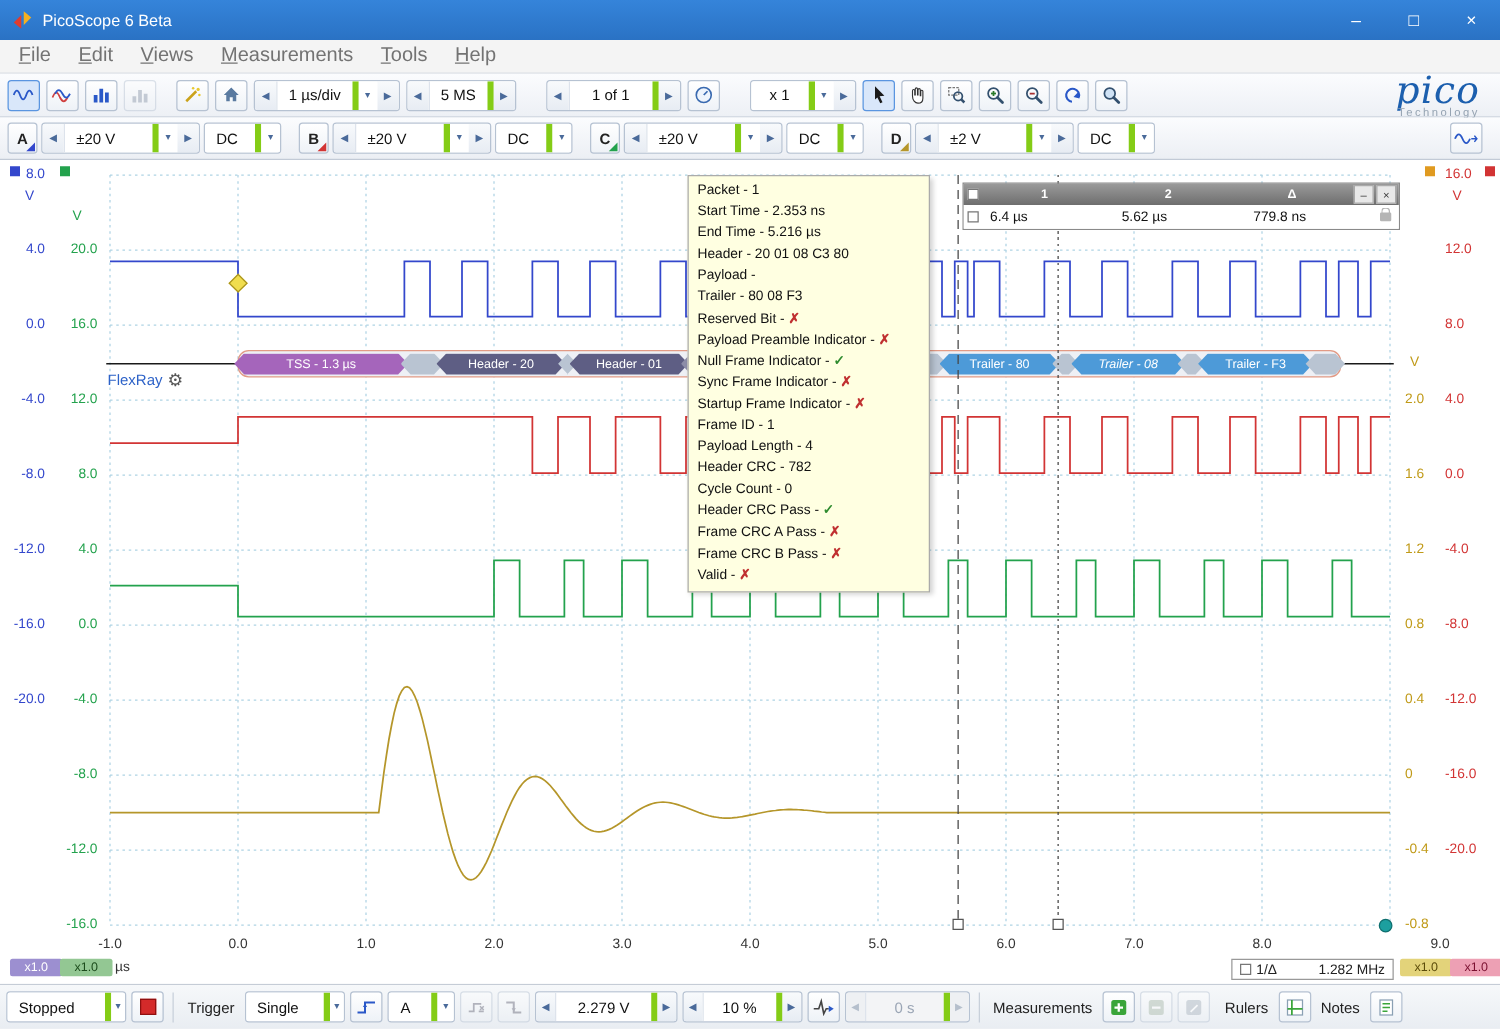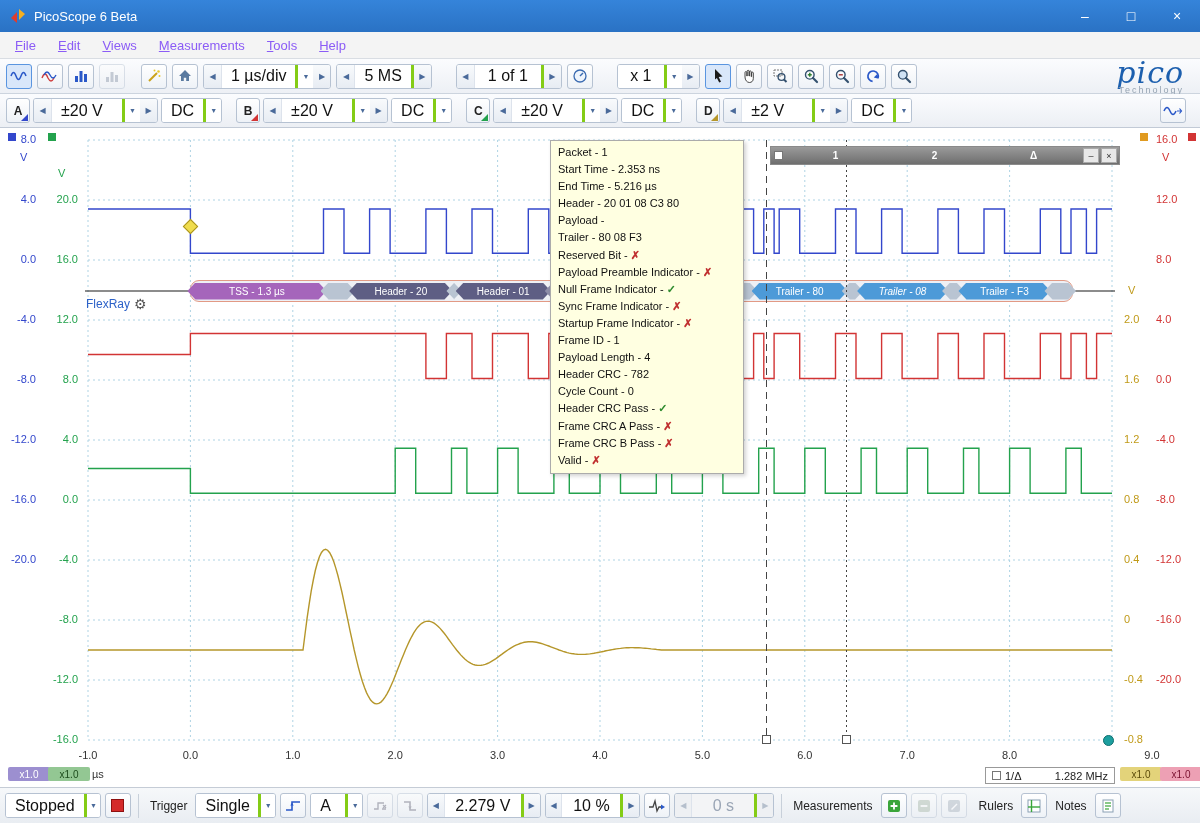--- a/index.html
+++ b/index.html
@@ -6,31 +6,31 @@
   body{width:1200px;height:823px;overflow:hidden;font-family:"Liberation Sans",sans-serif;background:#e8eaed}
   .window{width:1200px;height:823px;display:flex;flex-direction:column;background:#f2f4f7}
   
   .titlebar{height:32px;flex:0 0 32px;background:linear-gradient(#3584da,#2a72c4);display:flex;align-items:center;color:#fff}
   .titlebar .app-icon{margin:0 8px 0 10px;display:flex}
   .titlebar .title{font-size:13px}
   .win-controls{margin-left:auto;display:flex;height:100%}
   .win-btn{width:46px;height:100%;display:flex;align-items:center;justify-content:center;font-size:14px;color:#fff;cursor:default}
   
   .menubar{height:26px;flex:0 0 26px;background:#f4f4f4;border-bottom:1px solid #d9dde3;display:flex;align-items:center;padding-left:4px}
-  .menu-item{display:inline-block;padding:4px 11px;font-size:13px;color:#8b5cf6}
+  .menu-item{display:inline-block;padding:4px 11px;font-size:16px;color:#737373}
   .menu-item::first-letter{text-decoration:underline}
   
   .toolbar{height:34px;flex:0 0 34px;background:linear-gradient(#fbfcfe,#edf0f5);border-bottom:1px solid #ccd4de;display:flex;align-items:center;padding:0 6px;gap:5px}
   .channelbar{height:33px;flex:0 0 33px;background:linear-gradient(#fbfcfe,#eceff4);border-bottom:1px solid #c2cad6;display:flex;align-items:center;padding:0 6px;gap:8px}
   .tb-btn{height:25px;min-width:26px;border:1px solid #b6c2d2;border-radius:3px;background:linear-gradient(#ffffff,#eef2f7);display:flex;align-items:center;justify-content:center;box-sizing:border-box}
   .tb-btn.active{border-color:#5a95e0;background:#d9e7fa}
   .tb-btn.disabled{opacity:.45}
   .combo{display:inline-flex;height:25px;border:1px solid #b6c2d2;border-radius:3px;background:#fff;overflow:hidden;box-sizing:border-box;align-items:stretch}
   .combo .arrow{width:17px;display:flex;align-items:center;justify-content:center;font-size:8px;color:#4a6a9a;background:linear-gradient(#f8fafc,#e7ecf3)}
-  .combo .value{padding:0 9px;display:flex;align-items:center;font-size:16px;color:#111;background:#fff;border-left:1px solid #dde3ec;border-right:3px solid #84cc16;white-space:nowrap}
+  .combo .value{padding:0 9px;display:flex;align-items:center;font-size:12px;color:#111;background:#fff;border-left:1px solid #dde3ec;border-right:5px solid #84cc16;white-space:nowrap}
   .combo .value:first-child{border-left:none}
   .combo .dd{width:15px;display:flex;align-items:center;justify-content:center;font-size:7px;color:#4a6a9a;background:#fff}
   .combo.disabled .value{color:#9aa5b5;background:#f3f4f6}
   .combo.disabled .arrow{color:#b5bfcc;background:#eef0f3}
   .gap{width:14px}
   .spacer{flex:1}
   .divider{width:1px;height:24px;background:#c8d0da;margin:0 3px}
   .logo{display:flex;flex-direction:column;align-items:flex-end;margin-right:10px;line-height:1}
   .logo-pico{font-family:"DejaVu Serif",serif;font-style:italic;font-weight:normal;font-size:30px;color:#1c5fae;letter-spacing:1px}
   .logo-tech{font-size:9px;color:#95a3b2;letter-spacing:2px;margin-top:-2px}
@@ -360,20 +360,27 @@
       </div>
 
     <div class="legend">
       <div class="legend-header">
         <span class="sq-handle"></span>
         <span class="hcell">1</span>
         <span class="hcell">2</span>
         <span class="hcell">Δ</span>
         <span class="mini-btn">–</span>
         <span class="mini-btn">×</span>
+      </div>
+      <div class="legend-body">
+        <span class="sq-handle"></span>
+        <span class="bcell">6.4 µs</span>
+        <span class="bcell">5.62 µs</span>
+        <span class="bcell">779.8 ns</span>
+        <span class="lock"></span>
       </div>
     </div>
 
     <div class="freq-box" style="left:985px;top:639px;width:130px;height:17px">
       <span class="sq"></span>
       <span>1/Δ</span>
       <span style="margin-left:auto">1.282 MHz</span>
     </div>
 
     <div class="axis-label" style="left:92px;top:640px;color:#333">µs</div>

